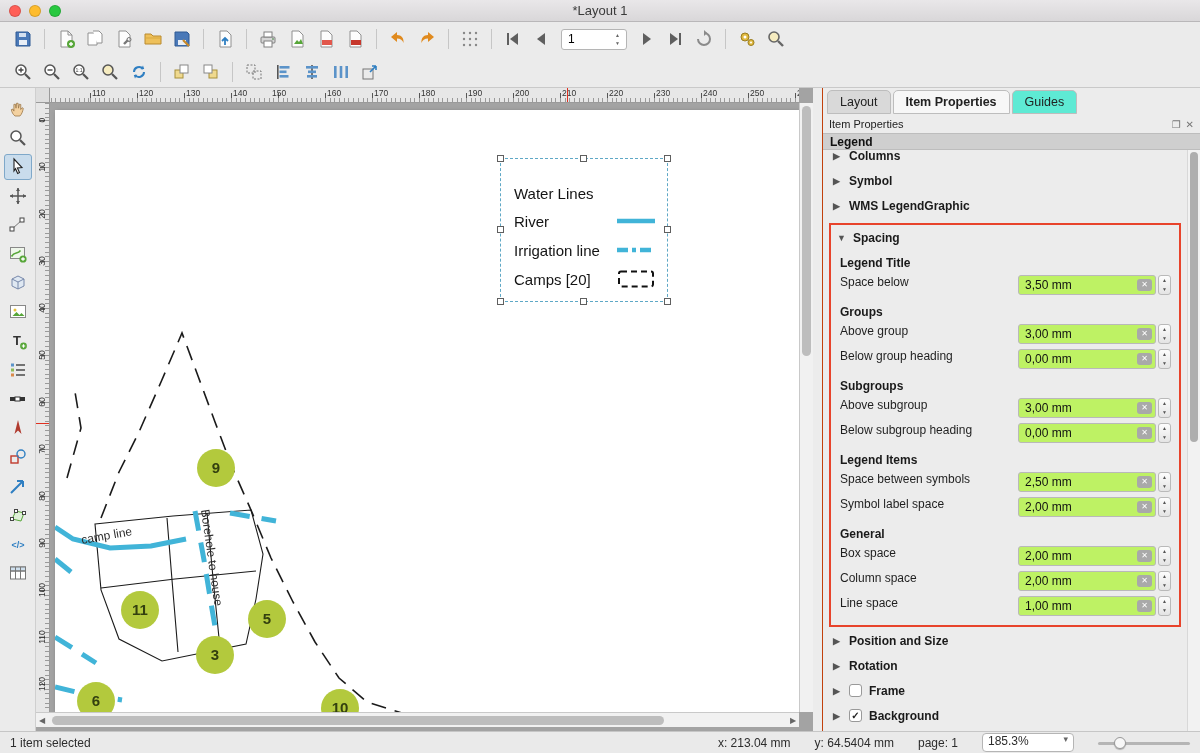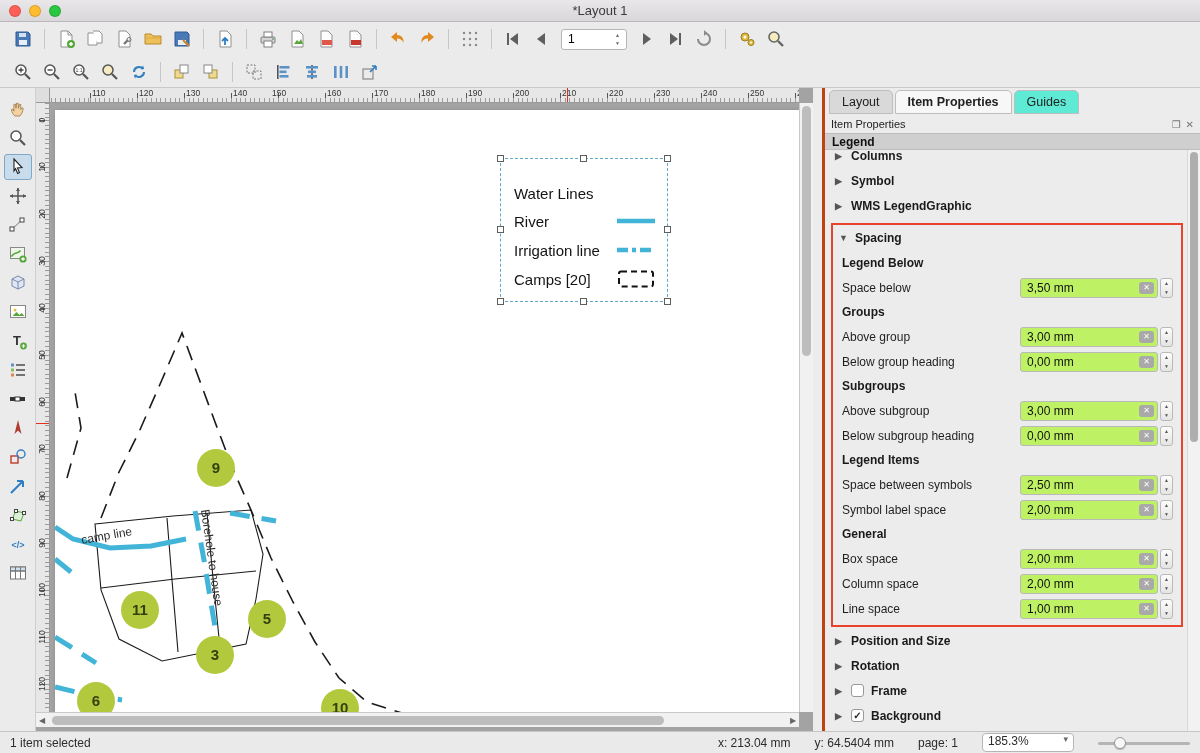--- a/index.html
+++ b/index.html
@@ -68,40 +68,40 @@
   .legend-frame{position:absolute;left:445px;top:48px;width:168px;height:144px;border:1px dashed #5fa8c6;padding:26px 12px 8px 13px;background:transparent}
   .handle{position:absolute;width:7px;height:7px;background:#fff;border:1px solid #5f5f5f}
   .h-tl{left:-4px;top:-4px}.h-tm{left:50%;top:-4px;margin-left:-4px}.h-tr{right:-4px;top:-4px}
   .h-ml{left:-4px;top:50%;margin-top:-4px}.h-mr{right:-4px;top:50%;margin-top:-4px}
   .h-bl{left:-4px;bottom:-4px}.h-bm{left:50%;bottom:-4px;margin-left:-4px}.h-br{right:-4px;bottom:-4px}
   .lg-title{font-size:15px;color:#141414;margin-bottom:9px}
   .lg-row{display:flex;align-items:center;justify-content:space-between;margin-bottom:9px;font-size:15px;color:#141414;height:20px}
   .lg-row svg{flex:none}
 
   
-  .panel{position:absolute;top:88px;left:822px;width:378px;height:643px;background:#ececec;border-left:3px solid #c2410c}
+  .panel{position:absolute;top:88px;left:822px;width:378px;height:643px;background:#ececec;border-left:1px solid #c2410c}
   .tabs{position:absolute;left:4px;top:2px;height:24px;display:flex;align-items:flex-end}
   .tab{padding:4px 12px 4px;font-size:12.5px;color:#222;background:#d9d9d9;border:1px solid #bdbdbd;border-radius:5px 5px 0 0;margin-right:2px}
   .tab.sel{background:#f7f7f7;font-weight:bold}
   .tab.cream{background:#5eead4}
   .phead-row{position:absolute;left:0;right:0;top:28px;height:16px;display:flex;align-items:center;padding:0 6px;font-size:11px;color:#222}
   .phead-icons{margin-left:auto;display:flex;gap:5px;color:#777;font-size:10px}
   .secbar{position:absolute;left:0;right:0;top:45px;height:17px;background:#cfcfcf;font-size:12px;font-weight:bold;color:#111;line-height:17px;padding-left:7px;border-top:1px solid #bdbdbd;border-bottom:1px solid #bdbdbd}
   .pscroll{position:absolute;left:0;top:62px;right:13px;bottom:0;overflow:hidden}
   .pbar{position:absolute;right:0;top:62px;bottom:0;width:13px;background:#f2f2f2;border-left:1px solid #d8d8d8}
   .pthumb{position:absolute;left:2px;right:2px;top:2px;height:290px;background:#aeaeae;border-radius:5px}
 
   .crow{display:flex;align-items:center;gap:7px;padding-left:10px;height:25px;font-weight:bold;font-size:12px;color:#1a1a1a}
   .crow:first-child{margin-top:-7px}
   .tri{font-size:9px;color:#555;width:9px;flex:none}
   .cb{width:13px;height:13px;background:#fff;border:1px solid #999;border-radius:3px;font-size:10px;line-height:11px;text-align:center;color:#222;flex:none}
 
   .redbox{margin:5px 6px 0 6px;border:2px solid #e8432b;padding-bottom:4px;width:352px}
   .sptitle{display:flex;align-items:center;height:26px;padding-left:6px;font-weight:bold;font-size:12px;gap:7px;color:#1a1a1a}
-  .prow{display:flex;align-items:center;height:25px;padding:0 8px 0 9px}
+  .prow{display:flex;height:25px;padding:0 8px 0 9px}
   .phead{height:24px;font-weight:bold;font-size:12px;padding-left:9px;display:flex;align-items:center;color:#1a1a1a}
   .plabel{flex:1;font-size:12px;color:#1f1f1f}
   .pfield{display:flex;align-items:center;background:#bef264;border:1px solid #b9b9b9;border-radius:3px;height:20px;padding:0 3px 0 6px;width:138px;flex:none}
   .pval{flex:1;font-size:12px;color:#111}
   .pclear{width:15px;height:12px;background:#a9a9a9;border-radius:3px;color:#fff;font-size:8px;line-height:12px;text-align:center;flex:none}
   .pspin{width:13px;height:20px;display:flex;flex-direction:column;border:1px solid #b9b9b9;border-radius:3px;background:linear-gradient(#fdfdfd,#e4e4e4);margin-left:2px;flex:none;color:#555}
   .pspin i{flex:1;font-style:normal;font-size:5px;line-height:9px;text-align:center}
   .bottomrows{margin-top:8px}
 
   
@@ -660,21 +660,21 @@
           <span>WMS LegendGraphic</span>
         </div>
 
       <div class="redbox">
         <div class="sptitle">
             <span class="tri">▼</span>
             <span>Spacing</span>
           </div>
 
         <div class="phead">
-            <span>Legend Below</span>
+            <span>Legend Title</span>
           </div>
         <div class="prow">
           <span class="plabel">Space below</span>
           <span class="pfield">
               <span class="pval">3,50 mm</span>
               <span class="pclear">✕</span>
             </span>
           <span class="pspin">
               <i>▲</i>
               <i>▼</i>

